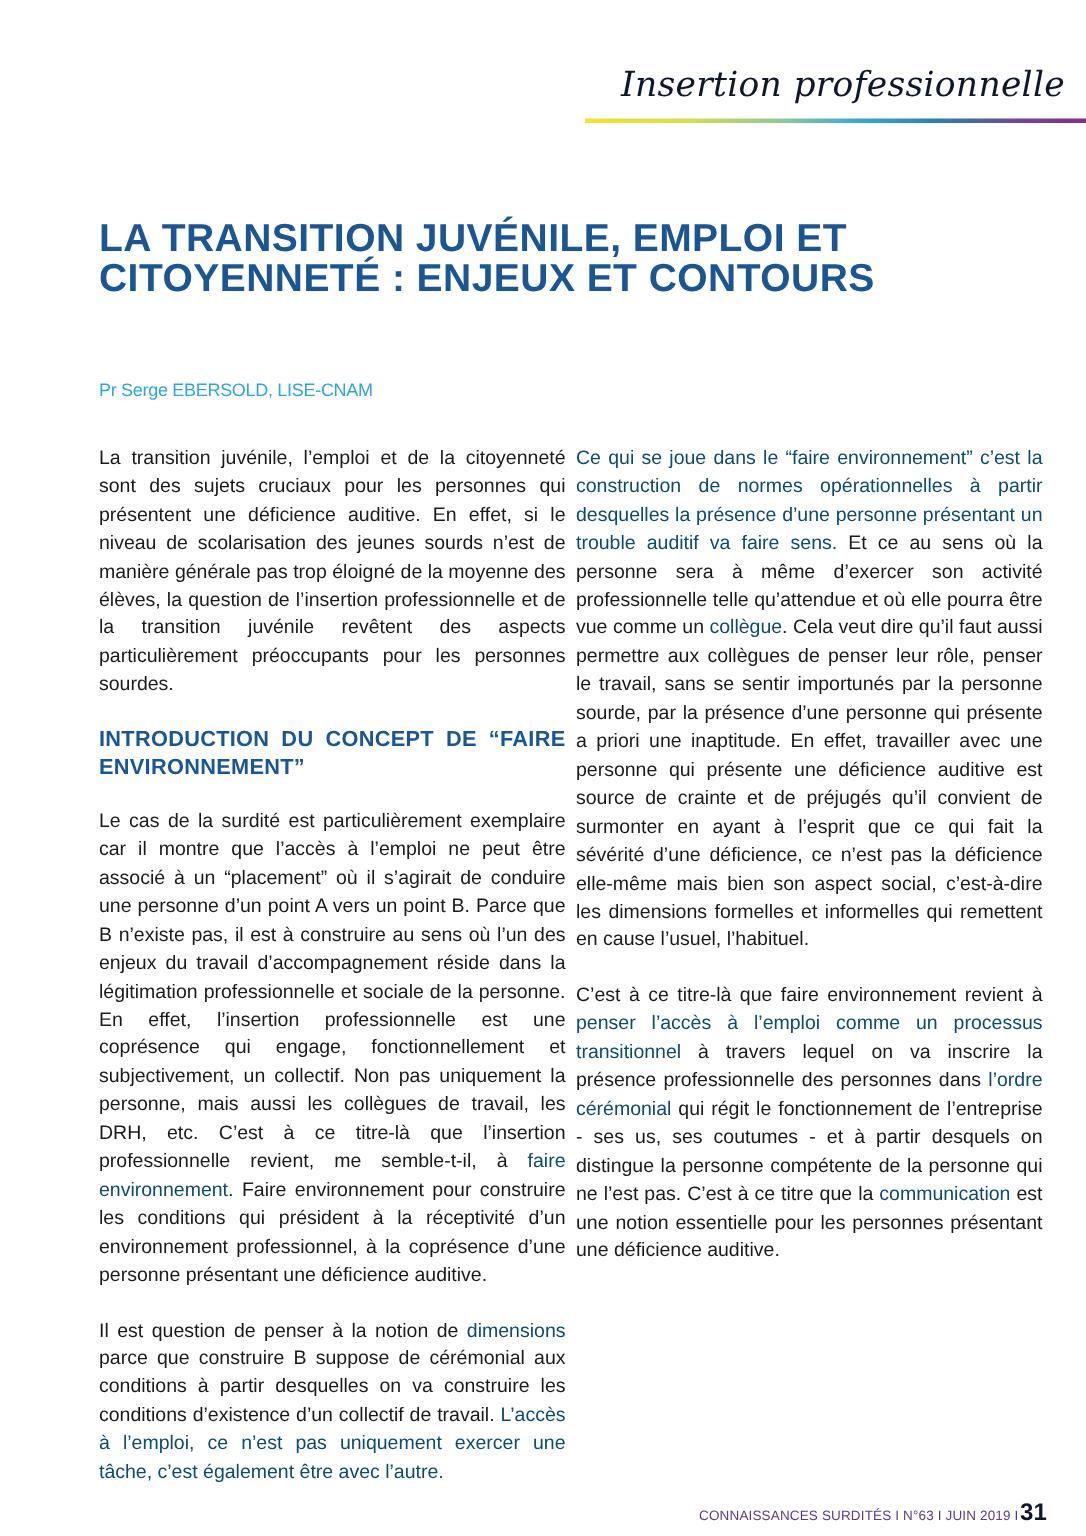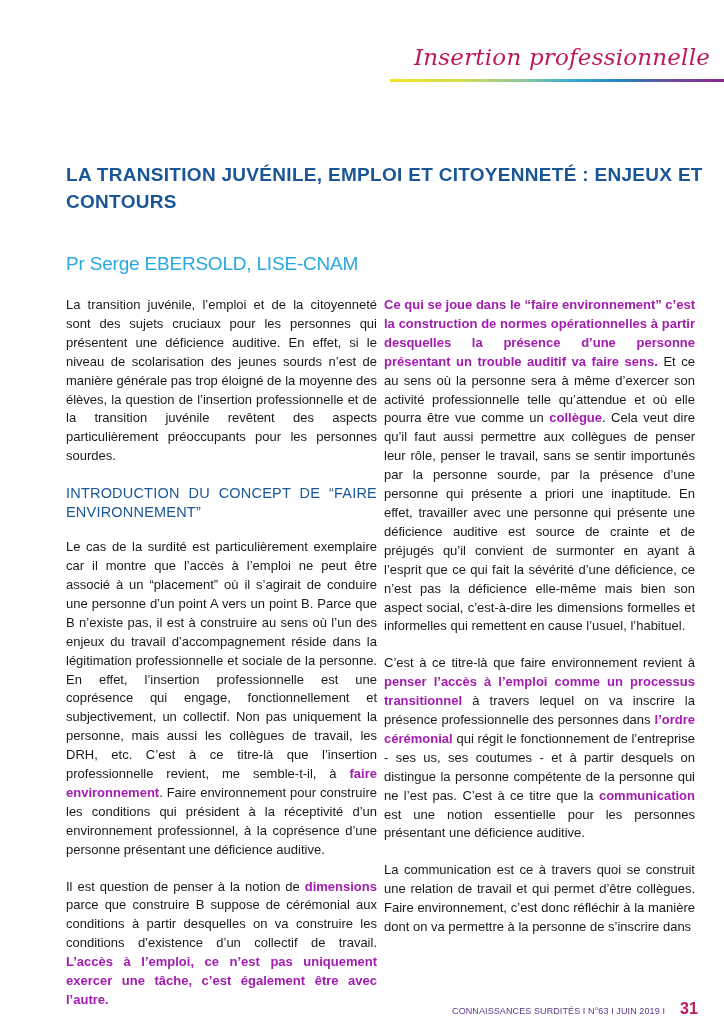--- a/index.html
+++ b/index.html
@@ -1,47 +1,46 @@
 <!DOCTYPE html>
 <html><head>
   <meta charset="utf-8">
   <style>
     html, body { margin: 0; padding: 0; background: #ffffff; }
     body { width: 724px; height: 1024px; position: relative; overflow: hidden; font-family: "Liberation Sans", sans-serif; color: #1a1a1a; }
-    .section-header { position: absolute; right: 14px; top: 44px; font-family: "DejaVu Serif", serif; font-style: italic; font-size: 23px; color: #be185d; letter-spacing: 0.2px; }
+    .section-header { position: absolute; right: 14px; top: 44px; font-family: "DejaVu Serif", serif; font-style: italic; font-size: 23px; color: #0f172a; letter-spacing: 0.2px; }
     .rainbow { position: absolute; left: 390px; top: 79px; width: 334px; height: 3px; background: linear-gradient(to right, #f4e32a 0%, #d7de4a 20%, #8cc79c 40%, #34a9d4 55%, #2a7fc0 70%, #6b4a9c 85%, #8a2a8a 100%); }
-    .title { position: absolute; left: 66px; top: 161px; width: 640px; font-family: "Liberation Sans", sans-serif; font-weight: bold; font-size: 19px; line-height: 27px; color: #1a5696; letter-spacing: 0.3px; }
-    .author { position: absolute; left: 66px; top: 253px; font-size: 19px; color: #2aa8de; letter-spacing: -0.2px; }
+    .title { position: absolute; left: 66px; top: 145px; width: 640px; font-family: "Liberation Sans", sans-serif; font-weight: bold; font-size: 26px; line-height: 27px; color: #1a5696; letter-spacing: 0.3px; }
+    .author { position: absolute; left: 66px; top: 253px; font-size: 12px; color: #2aa8de; letter-spacing: -0.2px; }
     .col { position: absolute; top: 296px; width: 311px; font-size: 13px; line-height: 18.9px; text-align: justify; }
     .col.left { left: 66px; }
     .col.right { left: 384px; }
     .col p { margin: 0 0 18px 0; }
-    .col h2 { margin: 0 0 16px 0; font-size: 14.5px; line-height: 19px; font-weight: normal; color: #1a5696; letter-spacing: 0.2px; }
-    .hl { color: #a21caf; font-weight: bold; }
-    .footer { position: absolute; right: 26px; top: 1000px; font-size: 9px; color: #5b3a8a; letter-spacing: 0.1px; display: flex; align-items: baseline; gap: 15px; margin-left: 40px; }
-    .footer .pn { font-size: 16px; font-weight: bold; color: #be185d; }
+    .col h2 { margin: 0 0 16px 0; font-size: 14.5px; line-height: 19px; font-weight: bold; color: #1a5696; letter-spacing: 0.2px; }
+    .hl { color: #0c4a6e; font-weight: normal; }
+    .footer { position: absolute; right: 26px; top: 1000px; font-size: 9px; color: #5b3a8a; letter-spacing: 0.1px; display: flex; align-items: baseline; gap: 1px; margin-left: 40px; }
+    .footer .pn { font-size: 16px; font-weight: bold; color: #0f172a; }
   </style>
 </head>
 <body>
 
 <div class="section-header">Insertion professionnelle</div>
 <div class="rainbow"></div>
 
 <h1 class="title" style="margin:0;">LA TRANSITION JUVÉNILE, EMPLOI ET CITOYENNETÉ : ENJEUX ET CONTOURS</h1>
 <div class="author">Pr Serge EBERSOLD, LISE-CNAM</div>
 
 <div class="col left">
   <p>La transition juvénile, l’emploi et de la citoyenneté sont des sujets cruciaux pour les personnes qui présentent une déficience auditive. En effet, si le niveau de scolarisation des jeunes sourds n’est de manière générale pas trop éloigné de la moyenne des élèves, la question de l’insertion professionnelle et de la transition juvénile revêtent des aspects particulièrement préoccupants pour les personnes sourdes.</p>
   <h2>INTRODUCTION DU CONCEPT DE “FAIRE ENVIRONNEMENT”</h2>
   <p><span>Le cas de la surdité est particulièrement exemplaire car il montre que l’accès à l’emploi ne peut être associé à un “placement” où il s’agirait de conduire une personne d’un point A vers un point B. Parce que B n’existe pas, il est à construire au sens où l’un des enjeux du travail d’accompagnement réside dans la légitimation professionnelle et sociale de la personne. En effet, l’insertion professionnelle est une coprésence qui engage, fonctionnellement et subjectivement, un collectif. Non pas uniquement la personne, mais aussi les collègues de travail, les DRH, etc. C’est à ce titre-là que l’insertion professionnelle revient, me semble-t-il, à </span><span class="hl">faire environnement</span><span>. Faire environnement pour construire les conditions qui président à la réceptivité d’un environnement professionnel, à la coprésence d’une personne présentant une déficience auditive.</span></p>
   <p><span>Il est question de penser à la notion de </span><span class="hl">dimensions</span><span> parce que construire B suppose de cérémonial aux conditions à partir desquelles on va construire les conditions d’existence d’un collectif de travail. </span><span class="hl">L’accès à l’emploi, ce n’est pas uniquement exercer une tâche, c’est également être avec l’autre.</span></p>
 </div>
 
 <div class="col right">
   <p><span class="hl">Ce qui se joue dans le “faire environnement” c’est la construction de normes opérationnelles à partir desquelles la présence d’une personne présentant un trouble auditif va faire sens.</span><span> Et ce au sens où la personne sera à même d’exercer son activité professionnelle telle qu’attendue et où elle pourra être vue comme un </span><span class="hl">collègue</span><span>. Cela veut dire qu’il faut aussi permettre aux collègues de penser leur rôle, penser le travail, sans se sentir importunés par la personne sourde, par la présence d’une personne qui présente a priori une inaptitude. En effet, travailler avec une personne qui présente une déficience auditive est source de crainte et de préjugés qu’il convient de surmonter en ayant à l’esprit que ce qui fait la sévérité d’une déficience, ce n’est pas la déficience elle-même mais bien son aspect social, c’est-à-dire les dimensions formelles et informelles qui remettent en cause l’usuel, l’habituel.</span></p>
   <p><span>C’est à ce titre-là que faire environnement revient à </span><span class="hl">penser l’accès à l’emploi comme un processus transitionnel</span><span> à travers lequel on va inscrire la présence professionnelle des personnes dans </span><span class="hl">l’ordre cérémonial</span><span> qui régit le fonctionnement de l’entreprise - ses us, ses coutumes - et à partir desquels on distingue la personne compétente de la personne qui ne l’est pas. C’est à ce titre que la </span><span class="hl">communication</span><span> est une notion essentielle pour les personnes présentant une déficience auditive.</span></p>
-  <p>La communication est ce à travers quoi se construit une relation de travail et qui permet d’être collègues. Faire environnement, c’est donc réfléchir à la manière dont on va permettre à la personne de s’inscrire dans</p>
 </div>
 
 <div class="footer">
   <span>CONNAISSANCES SURDITÉS  I  N°63  I  JUIN 2019 I</span>
   <span class="pn">31</span>
 </div>
 
 </body></html>

